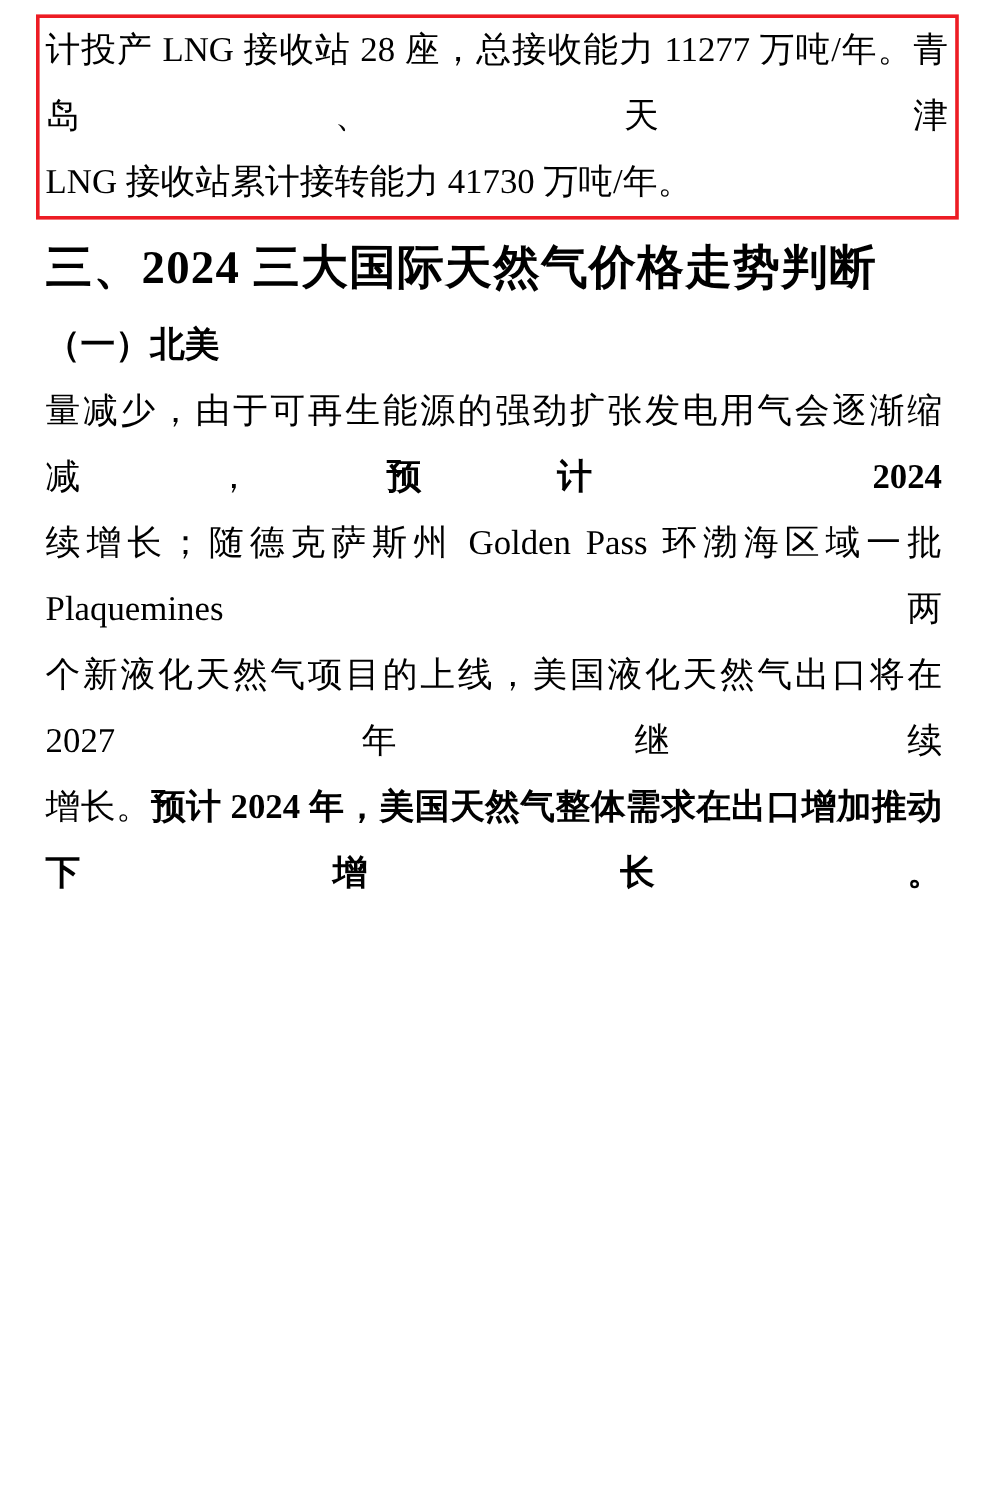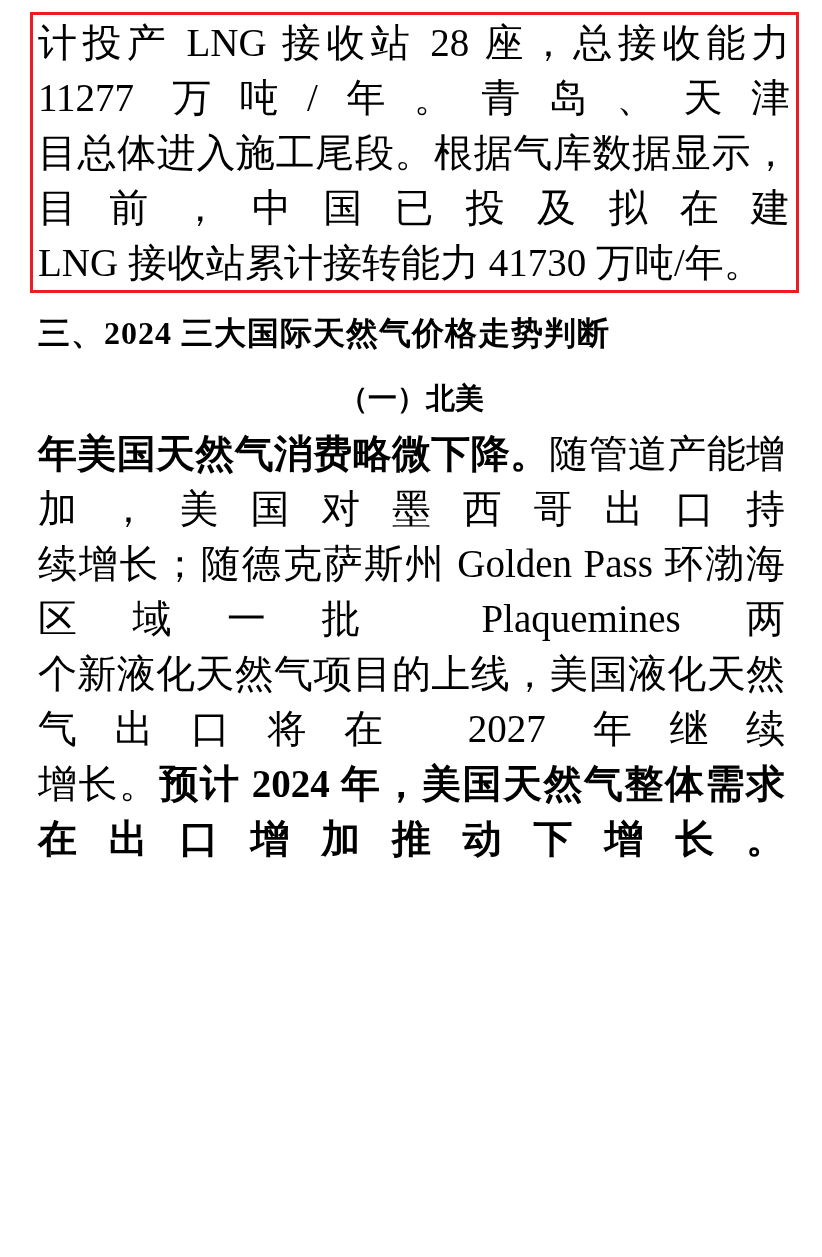--- a/index.html
+++ b/index.html
@@ -21,59 +21,57 @@
     width:769px;
     box-sizing:border-box;
     border:3px solid var(--red);
     padding:0 6px 0 5px;
   }
 
   
   .content{margin-left:38px;width:747px;}
 
   .line{
-    font-size:39px;
+    font-size:29px;
     line-height:55px;
     text-align:justify;
     text-align-last:justify;
     white-space:normal;
   }
   .line.nolast{text-align-last:left;}
   .line.indent{text-indent:48px;}
   .b{font-weight:bold;}
 
   .h1{
-    font-size:32px;line-height:55px;font-weight:bold;
+    font-size:39px;line-height:55px;font-weight:bold;
     margin:13px 0 0 0;letter-spacing:1px;
   }
   .h2{
     font-size:29px;line-height:55px;font-weight:bold;
     margin:0;
-    text-align:center;
   }
   .h2.mt{margin-top:10px;}
 </style>
 </head>
 <body>
 
 <div class="page">
 
   <div class="hbox">
       <div class="line"><span>计投产 LNG 接收站 28 座，总接收能力 11277 万吨/年。青岛、天津</span></div>
-      <div class="line"><span>目总体进入施工尾段。根据气库数据显示，目前，中国已投及拟在建</span></div>
       <div class="line nolast"><span>LNG 接收站累计接转能力 41730 万吨/年。</span></div>
     </div>
 
   <div class="content">
 
     <div class="h1">三、2024 三大国际天然气价格走势判断</div>
 
     <div class="h2 mt">（一）北美</div>
 
     <div>
-        <div class="line"><span class="b">年美国天然气消费略微下降。</span><span>随管道产能增加，美国对墨西哥出口持</span></div>
+        <div class="line"><span>量减少，由于可再生能源的强劲扩张发电用气会逐渐缩减，</span><span class="b">预计 2024</span></div>
         <div class="line"><span>续增长；随德克萨斯州 Golden Pass 环渤海区域一批 Plaquemines 两</span></div>
         <div class="line"><span>个新液化天然气项目的上线，美国液化天然气出口将在 2027 年继续</span></div>
         <div class="line"><span>增长。</span><span class="b">预计 2024 年，美国天然气整体需求在出口增加推动下增长。</span></div>
       </div>
 
   </div>
 </div>
 
 </body></html>

